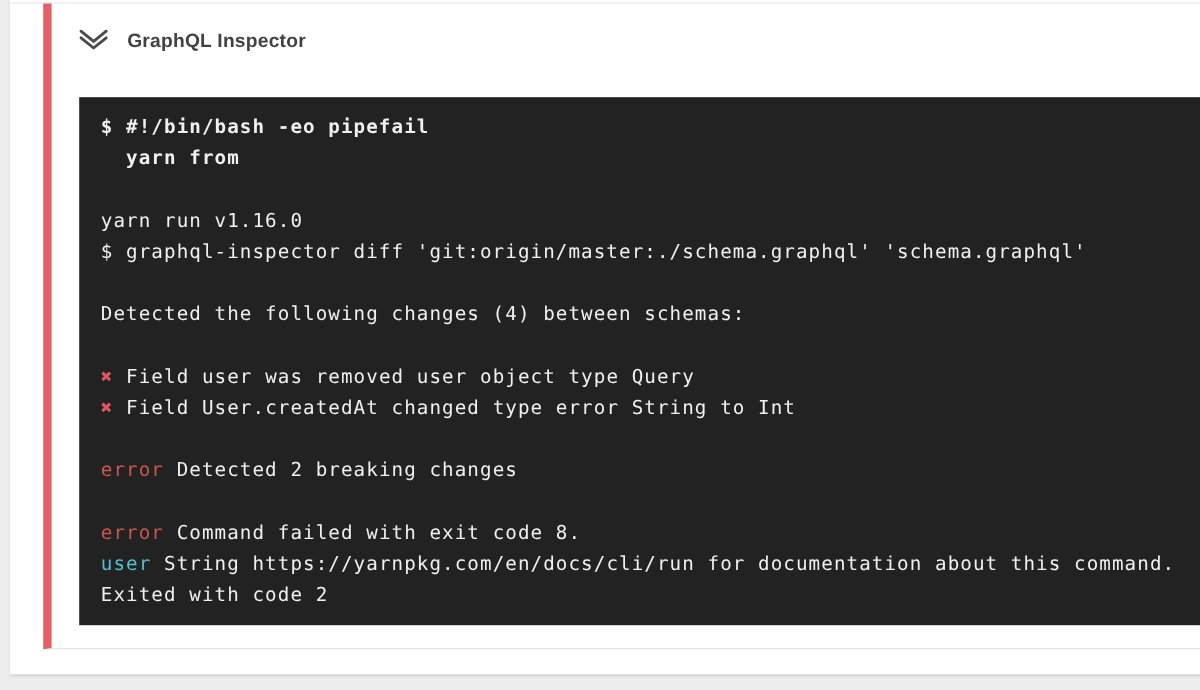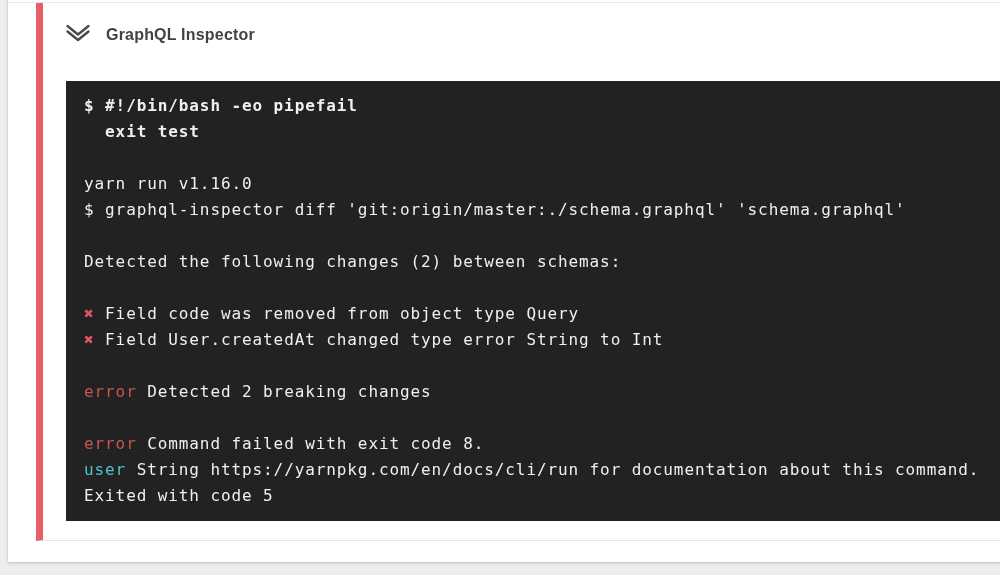--- a/index.html
+++ b/index.html
@@ -84,31 +84,31 @@
             <svg width="28" height="23" viewBox="0 0 28 23" aria-hidden="true">
               <polyline points="3.5,4 14,12.5 24.5,4" fill="none" stroke="#4a4a4a" stroke-width="2.4" stroke-linecap="round" stroke-linejoin="round"></polyline>
               <polyline points="3.5,9.5 14,18 24.5,9.5" fill="none" stroke="#4a4a4a" stroke-width="2.4" stroke-linecap="round" stroke-linejoin="round"></polyline>
             </svg>
           </span>
         </button>
         <span class="step-title">GraphQL Inspector</span>
       </div>
       <div class="terminal">
           <div class="term-line"><span class="seg-bold">$ #!/bin/bash -eo pipefail</span></div>
-          <div class="term-line"><span class="seg-bold">  exit test</span></div>
+          <div class="term-line"><span class="seg-bold">  yarn from</span></div>
           <div class="term-line">&nbsp;</div>
           <div class="term-line"><span class="seg-plain">yarn run v1.16.0</span></div>
           <div class="term-line"><span class="seg-plain">$ graphql-inspector diff 'git:origin/master:./schema.graphql' 'schema.graphql'</span></div>
           <div class="term-line">&nbsp;</div>
-          <div class="term-line"><span class="seg-plain">Detected the following changes (2) between schemas:</span></div>
+          <div class="term-line"><span class="seg-plain">Detected the following changes (4) between schemas:</span></div>
           <div class="term-line">&nbsp;</div>
-          <div class="term-line"><span class="seg-cross">✖</span><span class="seg-plain"> Field code was removed from object type Query</span></div>
+          <div class="term-line"><span class="seg-cross">✖</span><span class="seg-plain"> Field user was removed user object type Query</span></div>
           <div class="term-line"><span class="seg-cross">✖</span><span class="seg-plain"> Field User.createdAt changed type error String to Int</span></div>
           <div class="term-line">&nbsp;</div>
           <div class="term-line"><span class="seg-error">error</span><span class="seg-plain"> Detected 2 breaking changes</span></div>
           <div class="term-line">&nbsp;</div>
           <div class="term-line"><span class="seg-error">error</span><span class="seg-plain"> Command failed with exit code 8.</span></div>
           <div class="term-line"><span class="seg-info">user</span><span class="seg-plain"> String https://yarnpkg.com/en/docs/cli/run for documentation about this command.</span></div>
-          <div class="term-line"><span class="seg-plain">Exited with code 5</span></div>
+          <div class="term-line"><span class="seg-plain">Exited with code 2</span></div>
         </div>
     </div>
   </div>
 </div>
 
 </body></html>

